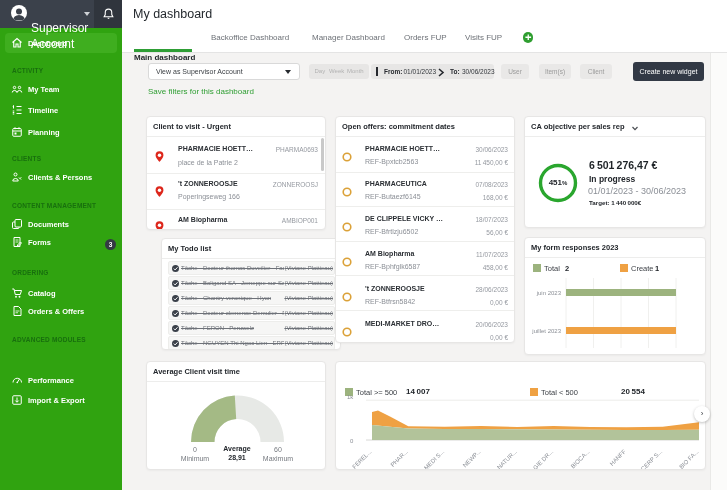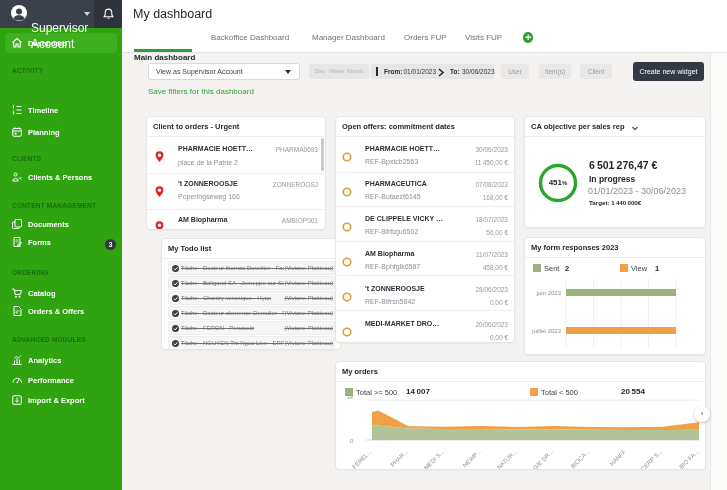--- a/index.html
+++ b/index.html
@@ -30,20 +30,28 @@
   <div class="abs" style="left:0;top:0;width:122px;height:490px;background:#30a310;"></div>
   <div class="abs" style="left:5px;top:33px;width:112px;height:20px;background:#3fae1f;border-radius:4px;"></div>
 
   <div class="mitem" style="top:33px;border-radius:8px;">
       <svg width="12" height="12" viewBox="0 0 24 24">
         <path fill="none" stroke="#fff" stroke-width="2.2" d="M3 11 L12 3 L21 11 M5.5 9.5 V20 H10 V14 H14 V20 H18.5 V9.5"></path>
       </svg>
       <span class="lbl">Dashboard</span>
     </div>
   <div class="mhead" style="top:67px;">ACTIVITY</div>
+  <div class="mitem" style="top:79px;">
+      <svg width="12" height="12" viewBox="0 0 24 24">
+        <circle cx="7" cy="9" r="2.4" fill="none" stroke="#fff" stroke-width="2"></circle>
+        <circle cx="17" cy="9" r="2.4" fill="none" stroke="#fff" stroke-width="2"></circle>
+        <path fill="none" stroke="#fff" stroke-width="2" d="M2.5 19a4.5 4 0 0 1 9 0 M12.5 19a4.5 4 0 0 1 9 0"></path>
+      </svg>
+      <span class="lbl">My Team</span>
+    </div>
   <div class="mitem" style="top:100px;">
       <svg width="12" height="12" viewBox="0 0 24 24">
         <path fill="none" stroke="#fff" stroke-width="2" d="M11 5 H21 M11 12 H21 M11 19 H21 M5 3 v6 M3.5 4.5 L5 3 M3.5 14 h3 M3.5 17 h3 M3.5 20 h3"></path>
       </svg>
       <span class="lbl">Timeline</span>
     </div>
   <div class="mitem" style="top:122px;">
       <svg width="12" height="12" viewBox="0 0 24 24">
         <rect x="3.5" y="5" width="17" height="15.5" rx="2" fill="none" stroke="#fff" stroke-width="2"></rect>
         <path stroke="#fff" stroke-width="2" d="M3.5 10 H20.5 M8 2.5 V6.5 M16 2.5 V6.5"></path>
@@ -86,27 +94,20 @@
       <span class="lbl">Catalog</span>
     </div>
   <div class="mitem" style="top:301px;">
       <svg width="12" height="12" viewBox="0 0 24 24">
         <path fill="none" stroke="#fff" stroke-width="2" d="M6 3 H15 L20 8 V21 H6 z"></path>
         <path stroke="#fff" stroke-width="1.6" d="M9 12 H17 M9 15.5 H14"></path>
       </svg>
       <span class="lbl">Orders &amp; Offers</span>
     </div>
   <div class="mhead" style="top:336px;">ADVANCED MODULES</div>
-  <div class="mitem" style="top:350px;">
-      <svg width="12" height="12" viewBox="0 0 24 24">
-        <path fill="none" stroke="#fff" stroke-width="2" d="M3 21 H21 M7 21 V13 M12 21 V8 M17 21 V11"></path>
-        <path fill="none" stroke="#fff" stroke-width="1.6" d="M6 9 l5-4 4 3 5-5"></path>
-      </svg>
-      <span class="lbl">Analytics</span>
-    </div>
   <div class="mitem" style="top:370px;">
       <svg width="12" height="12" viewBox="0 0 24 24">
         <path fill="none" stroke="#fff" stroke-width="2" d="M4 17a8.5 8.5 0 1 1 17 0"></path>
         <path stroke="#fff" stroke-width="2" d="M12.5 17 L17 10"></path>
         <circle cx="12.5" cy="17" r="1.6" fill="#fff"></circle>
       </svg>
       <span class="lbl">Performance</span>
     </div>
   <div class="mitem" style="top:390px;">
       <svg width="12" height="12" viewBox="0 0 24 24">
@@ -160,21 +161,21 @@
   <div class="abs" style="left:450px;top:68px;font-size:6.5px;color:#26292e;font-weight:bold;">To:</div>
   <div class="abs" style="left:462px;top:68px;font-size:6.5px;color:#33373c;">30/06/2023</div>
   <div class="gbtn" style="left:501px;width:28px;">User</div>
   <div class="gbtn" style="left:539px;width:32px;">Item(s)</div>
   <div class="gbtn" style="left:580px;width:32px;">Client</div>
   <div class="abs" style="left:633px;top:62px;width:71px;height:19px;background:#323945;border-radius:3px;color:#fff;font-size:7px;text-align:center;line-height:19px;">Create new widget</div>
   <div class="abs" style="left:148px;top:87px;color:#2f9e33;font-size:8px;text-align:right;">Save filters for this dashboard</div>
 
   <div class="card" style="left:146px;top:116px;width:180px;height:114px;">
     <div class="chead">
-        <span>Client to orders - Urgent</span>
+        <span>Client to visit - Urgent</span>
       </div>
     <svg class="pin" style="left:8px;top:32.5px;" width="9" height="13" viewBox="0 0 24 30">
         <path fill="#dd271c" d="M12 1 a10.5 10.5 0 0 1 10.5 10.5 c0 7.5-10.5 17.5-10.5 17.5 S1.5 19 1.5 11.5 A10.5 10.5 0 0 1 12 1 z"></path>
         <circle cx="12" cy="11.5" r="4.6" fill="#fff"></circle>
       </svg>
     <div class="nm" style="left:31px;top:28px;">PHARMACIE HOETT…</div>
     <div class="cd" style="right:7px;top:29px;">PHARMA0693</div>
     <div class="ad" style="left:31px;top:41.5px;">place de la Patrie 2</div>
     <div class="sep" style="left:0;top:56px;width:180px;"></div>
     <svg class="pin" style="left:8px;top:67.5px;" width="9" height="13" viewBox="0 0 24 30">
@@ -316,43 +317,52 @@
     <div class="abs" style="left:64px;top:57px;font-size:8.5px;font-weight:bold;color:#23272c;">In progress</div>
     <div class="abs" style="left:63px;top:68.5px;font-size:9px;color:#8b8f96;">01/01/2023 - 30/06/2023</div>
     <div class="abs" style="left:64px;top:81.5px;font-size:6.2px;font-weight:bold;color:#23272c;">Target: 1 440 000€</div>
   </div>
 
   <div class="card" style="left:524px;top:237px;width:182px;height:118px;">
     <div class="chead">
         <span>My form responses 2023</span>
       </div>
     <div class="abs" style="left:8px;top:26px;width:8px;height:8px;background:#9cb37e;"></div>
-    <div class="abs" style="left:19px;top:26px;font-size:7.5px;color:#3a3e44;">Sent</div>
+    <div class="abs" style="left:19px;top:26px;font-size:7.5px;color:#3a3e44;">Total</div>
     <div class="abs" style="left:40px;top:26px;font-size:7.5px;font-weight:bold;color:#23272c;">2</div>
     <div class="abs" style="left:95px;top:26px;width:8px;height:8px;background:#efa143;"></div>
-    <div class="abs" style="left:106px;top:26px;font-size:7.5px;color:#3a3e44;">View</div>
+    <div class="abs" style="left:106px;top:26px;font-size:7.5px;color:#3a3e44;">Create</div>
     <div class="abs" style="left:130px;top:26px;font-size:7.5px;font-weight:bold;color:#23272c;">1</div>
     <svg class="abs" style="left:0;top:40px;" width="182" height="75">
       <line x1="41" y1="0" x2="41" y2="70" stroke="#f0f0ee" stroke-width="1"></line>
       <line x1="68.5" y1="0" x2="68.5" y2="70" stroke="#f0f0ee" stroke-width="1"></line>
       <line x1="96" y1="0" x2="96" y2="70" stroke="#f0f0ee" stroke-width="1"></line>
       <line x1="123.5" y1="0" x2="123.5" y2="70" stroke="#f0f0ee" stroke-width="1"></line>
       <line x1="151" y1="0" x2="151" y2="70" stroke="#f0f0ee" stroke-width="1"></line>
       <rect x="41" y="11" width="110" height="7" fill="#9cb37e"></rect>
       <rect x="41" y="49" width="110" height="7" fill="#efa143"></rect>
     </svg>
     <div class="abs" style="left:0px;top:52px;width:36px;text-align:right;font-size:6px;color:#8b8f96;">juin 2023</div>
     <div class="abs" style="left:0px;top:90px;width:36px;text-align:right;font-size:6px;color:#8b8f96;">juillet 2023</div>
   </div>
 
+  <div class="card" style="left:146px;top:361px;width:180px;height:109px;">
+    <div class="chead">
+        <span>Average Client visit time</span>
+      </div>
+    <svg class="abs" style="left:44px;top:33px;" width="93" height="47" viewBox="0 0 93 47">
+      <path d="M0 47 A46.5 46.5 0 0 1 93 47 L69.5 47 A23 23 0 0 0 23.5 47 z" fill="#e7e9e6"></path>
+      <path d="M0 47 A46.5 46.5 0 0 1 43.8 0.6 L45.2 24.0 A23 23 0 0 0 23.5 47 z" fill="#a4ba85"></path>
+    </svg>
+    <div class="abs" style="left:27px;top:84px;width:42px;text-align:center;font-size:7px;color:#75797f;line-height:8.5px;">0<br>Minimum</div>
+    <div class="abs" style="left:69px;top:83px;width:42px;text-align:center;font-size:7px;font-weight:bold;color:#23272c;line-height:8.5px;">Average<br>28,91</div>
+    <div class="abs" style="left:110px;top:84px;width:42px;text-align:center;font-size:7px;color:#75797f;line-height:8.5px;">60<br>Maximum</div>
+  </div>
 
   <div class="card" style="left:335px;top:361px;width:371px;height:109px;">
-    <div class="chead">
-        <span>My orders</span>
-      </div>
     <div class="abs" style="left:9px;top:26px;width:8px;height:8px;background:#9cb37e;"></div>
     <div class="abs" style="left:20px;top:26px;font-size:7.5px;color:#3a3e44;">Total &gt;= 500</div>
     <div class="abs" style="left:70px;top:25px;font-size:8px;font-weight:bold;color:#23272c;">14 007</div>
     <div class="abs" style="left:194px;top:26px;width:8px;height:8px;background:#efa143;"></div>
     <div class="abs" style="left:205px;top:26px;font-size:7.5px;color:#3a3e44;">Total &lt; 500</div>
     <div class="abs" style="left:250px;top:25px;font-size:8px;font-weight:bold;color:#23272c;padding-left:35px;">20 554</div>
     <svg class="abs" style="left:30px;top:35.5px;" width="333" height="46">
       <line x1="0" y1="2.2" x2="333" y2="2.2" stroke="#ececea"></line>
       <line x1="0" y1="42" x2="333" y2="42" stroke="#d8d8d6"></line>
       <polygon fill="#efa143" points="6,14 12,12.4 24,18.5 42.3,28.2 78.7,28.7 115,28 151.3,28.9 187.7,28.1 224,29 260.3,29.2 296.7,28.8 333,24.3 333,31.8 296.7,32 260.3,31.9 224,31.7 187.7,31.5 151.3,31.2 115,31 78.7,30.9 42.3,30.6 6,27"></polygon>

